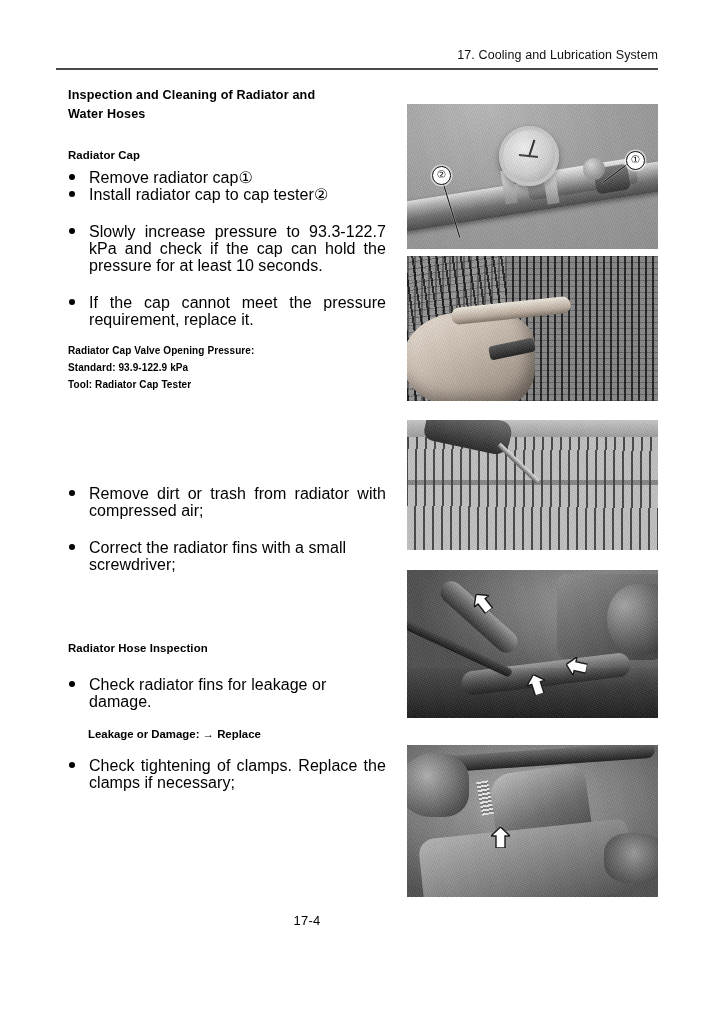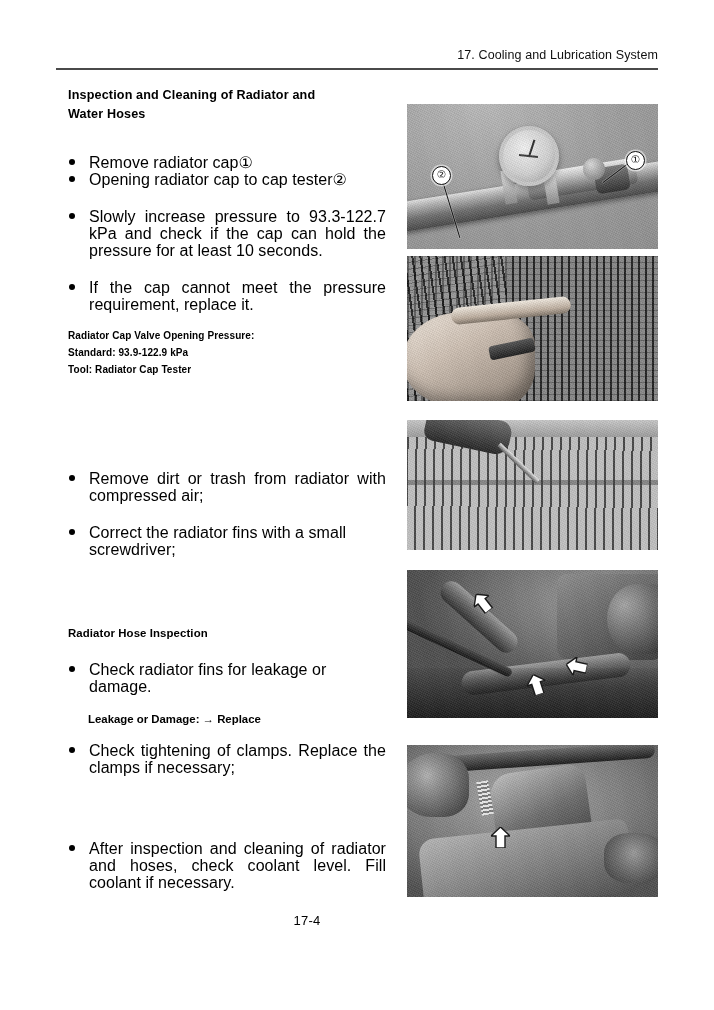--- a/index.html
+++ b/index.html
@@ -380,29 +380,30 @@
 
 <div class="text-column">
 
   <div class="doc-title">
     <span>Inspection and Cleaning of Radiator and</span>
     <span class="ttl-line2">Water Hoses</span>
   </div>
 
   <div class="gap-24"></div>
 
+  <div class="sect-head">Radiator Cap</div>
   <div class="gap-6"></div>
 
   <div class="bullet-row">
     <span class="bullet-dot"></span>
     <span class="bullet-text">Remove radiator cap①</span>
   </div>
   <div class="bullet-row">
     <span class="bullet-dot"></span>
-    <span class="bullet-text">Opening radiator cap to cap tester②</span>
+    <span class="bullet-text">Install radiator cap to cap tester②</span>
   </div>
 
   <div class="gap-20"></div>
 
   <div class="bullet-row">
     <span class="bullet-dot"></span>
     <span class="bullet-text justify">Slowly increase pressure to 93.3-122.7 kPa and check if the cap can hold the pressure for at least 10 seconds.</span>
   </div>
 
   <div class="gap-20"></div>
@@ -455,24 +456,20 @@
   <div class="gap-14"></div>
 
   <div class="bullet-row">
     <span class="bullet-dot"></span>
     <span class="bullet-text justify">Check tightening of clamps. Replace the clamps if necessary;</span>
   </div>
 
   <div class="gap-44"></div>
   <div class="gap-20"></div>
 
-  <div class="bullet-row">
-    <span class="bullet-dot"></span>
-    <span class="bullet-text justify">After inspection and cleaning of radiator and hoses, check coolant level. Fill coolant if necessary.</span>
-  </div>
 
 </div>
 
 <div class="figure fig1">
   <div class="photo-inner">
     <div class="f1-bar"></div>
     <div class="f1-bar2"></div>
     <div class="f1-collar"></div>
     <div class="f1-collar b"></div>
     <div class="f1-gauge">

